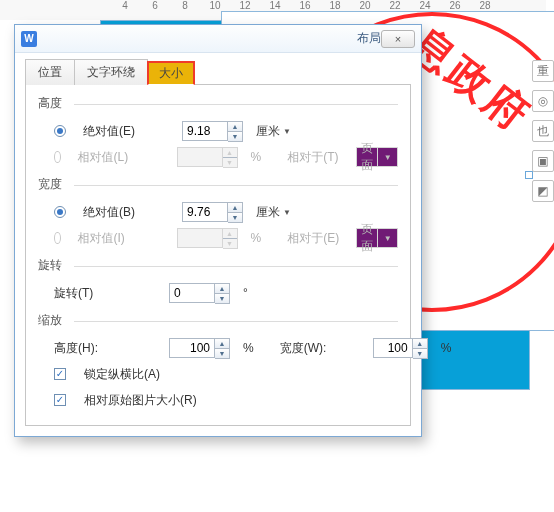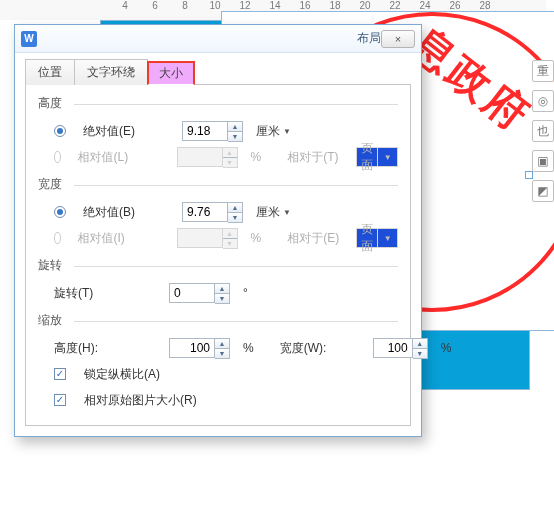--- a/index.html
+++ b/index.html
@@ -21,21 +21,21 @@
   
   .dialog { position:absolute; top:24px; left:14px; width:408px; background:#fff; border:1px solid #7ca8d4; box-shadow: 4px 6px 12px rgba(0,0,0,0.25); }
   .titlebar { height:28px; background:linear-gradient(#fdfefe,#eef5fc); border-bottom:1px solid #d8e4f0; display:flex; align-items:center; padding:0 6px; }
   .title-icon { width:16px; height:16px; background:#3a7ee0; color:#fff; font-size:10px; display:flex; align-items:center; justify-content:center; margin-right:6px; border-radius:2px; font-weight:bold;}
   .title-text { color:#3d5d82; font-size:12px; flex:1;text-align:right; }
   .title-close { width:34px; height:18px; border-radius:3px; background:linear-gradient(#fefefe,#e6e6e6); border:1px solid #b5b5b5; display:flex; align-items:center; justify-content:center; color:#555; font-size:11px; cursor:default;}
 
   .inner { padding:6px 10px 10px 10px; }
   .tabs { display:flex; height:26px; border-bottom:1px solid #c5c5c5; align-items:flex-end; }
   .tab { padding:4px 12px; border:1px solid #c5c5c5; border-bottom:none; background:linear-gradient(#fbfbfb,#ededed); color:#444; margin-right:-1px; position:relative; top:1px; }
-  .tab.active { background:#f0abfc; top:1px; border-bottom:1px solid #fff; }
+  .tab.active { background:#eab308; top:1px; border-bottom:1px solid #fff; }
   .tab-highlight { border:2px solid #ef3b2a; padding:2px 10px; top:-1px; }
 
   .body { border:1px solid #c5c5c5; border-top:none; padding:10px 12px 6px 12px; }
 
   .group { margin-bottom:6px; }
   .group-title { color:#555; margin-bottom:6px; position:relative; }
   .group-title::after { content:""; position:absolute; left:56px; right:0; top:50%; border-top:1px solid #dcdcdc; }
   .group-title.short::after{ left:36px; }
 
   .row { display:flex; align-items:center; height:26px; gap:13px; }
@@ -52,21 +52,21 @@
   .spin .btns { display:flex; flex-direction:column; border:1px solid #aeb9c6; border-left:none; }
   .spin .b { width:14px; height:9.5px; background:linear-gradient(#fefefe,#e7edf4); font-size:7px; color:#51708f; display:flex; align-items:center; justify-content:center; line-height:1; cursor:default; }
   .spin .b + .b { border-top:1px solid #aeb9c6; height:9.5px;}
   .spin.disabled .btns{ border-color:#d6d6d6;}
   .spin.disabled .b{ color:#cfcfcf; background:#f3f3f3;}
 
   .unit-select { display:inline-flex; align-items:center; gap:3px; color:#333; cursor:default;}
   .unit-select .caret{ font-size:8px; color:#555; }
   .unit-text.disabled{ color:#b0b0b0; }
 
-  .select { display:flex; align-items:center; border:1px solid #d6d6d6; height:20px; background:#1d4ed8; color:#b0b0b0; width:90px;}
+  .select { display:flex; align-items:center; border:1px solid #d6d6d6; height:20px; background:#701a75; color:#b0b0b0; width:90px;}
   .select span{ flex:1; padding:0 4px;}
   .select .sbtn{ width:16px; height:100%; border-left:1px solid #d6d6d6; display:flex; align-items:center; justify-content:center; font-size:8px; color:#bdbdbd;}
 
   .check { width:12px; height:12px; border:1px solid #6e8fb3; background:#fff; display:inline-flex; align-items:center; justify-content:center; margin-right:5px; color:#2d6fc1; font-size:10px; line-height:1; }
 
   .orig .cell{ min-width:50px; }
   .btn { min-width:74px; height:24px; border:1px solid #adadad; background:linear-gradient(#fefefe,#e6e6e6); display:flex; align-items:center; justify-content:center; color:#333; border-radius:2px; cursor:default;}
   .btn.reset { min-width:84px; }
 
   .spacer-right { margin-left:auto; }

